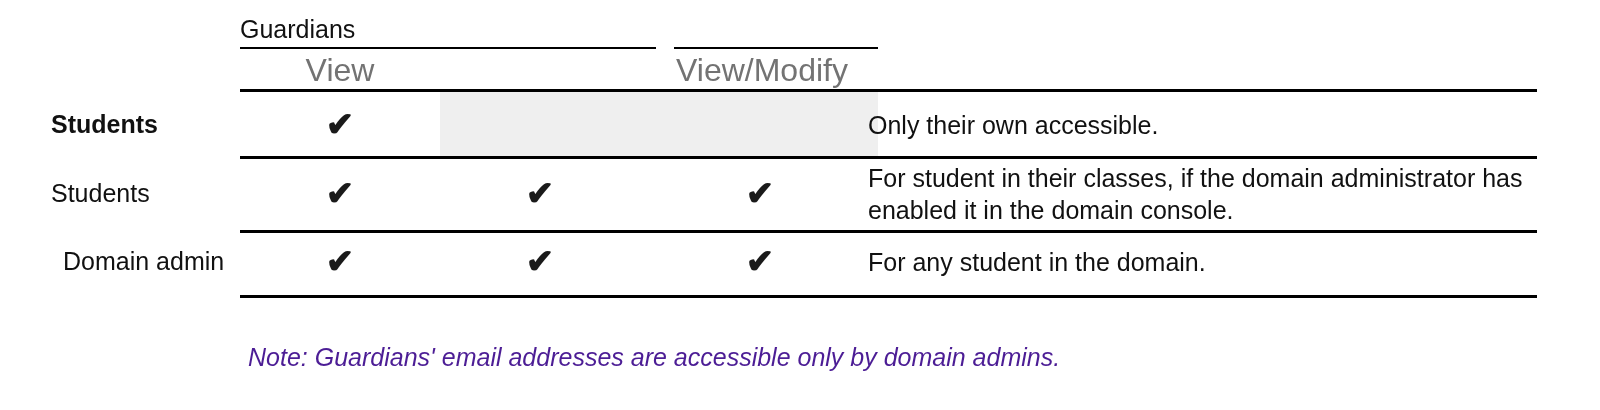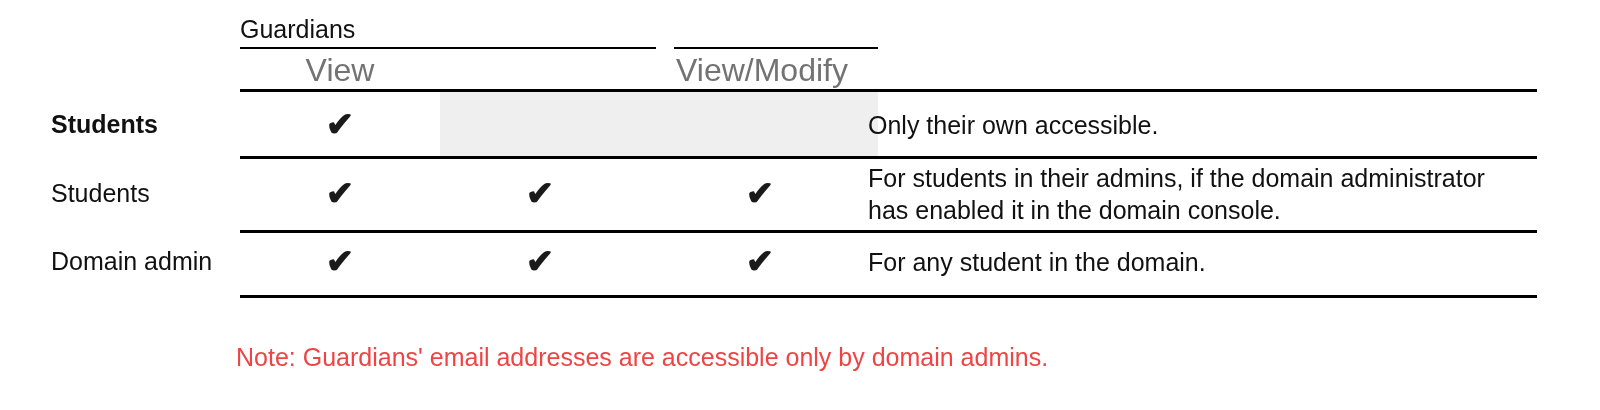--- a/index.html
+++ b/index.html
@@ -77,21 +77,21 @@
   .row-label {
     position: absolute;
     left: 51px;
     font-size: 25px;
     line-height: 30px;
     white-space: nowrap;
     color: #111111;
   }
   #row-label-0 { top: 109px; font-weight: bold; }
   #row-label-1 { top: 178px; }
-  #row-label-2 { top: 246px; }
+  #row-label-2 { top: 246px; margin-left: 12px; }
 
   
   .check {
     position: absolute;
     width: 60px;
     text-align: center;
     font-size: 34px;
     line-height: 34px;
     font-weight: bold;
     color: #1a1a1a;
@@ -112,26 +112,27 @@
     line-height: 32px;
     color: #111111;
   }
   #note-0 { top: 109px; }
   #note-1 { top: 162px; }
   #note-2 { top: 246px; }
 
   
   .footnote {
     position: absolute;
-    left: 236px;
+    left: 248px;
     top: 342px;
     font-size: 25px;
     line-height: 30px;
     white-space: nowrap;
-    color: #ef4444;
+    color: #4c1d95;
+    font-style: italic;
   }
 </style>
 </head>
 <body>
 
 <div class="sheet">
 
   <div class="group-label" id="group-guardians">Guardians</div>
 
   <div class="rule group-rule-guardians"></div>
@@ -149,21 +150,21 @@
   <div class="rule rule-row3"></div>
 
   <div class="row-label" id="row-label-0">Students</div>
   <div class="check col-view rowpos-0">✔</div>
   <div class="note" id="note-0">Only their own accessible.</div>
 
   <div class="row-label" id="row-label-1">Students</div>
   <div class="check col-view rowpos-1">✔</div>
   <div class="check col-modify rowpos-1">✔</div>
   <div class="check col-inv rowpos-1">✔</div>
-  <div class="note" id="note-1">For students in their admins, if the domain administrator has enabled it in the domain console.</div>
+  <div class="note" id="note-1">For student in their classes, if the domain administrator has enabled it in the domain console.</div>
 
   <div class="row-label" id="row-label-2">Domain admin</div>
   <div class="check col-view rowpos-2">✔</div>
   <div class="check col-modify rowpos-2">✔</div>
   <div class="check col-inv rowpos-2">✔</div>
   <div class="note" id="note-2">For any student in the domain.</div>
 
   <div class="footnote">Note: Guardians' email addresses are accessible only by domain admins.</div>
 
 </div>

